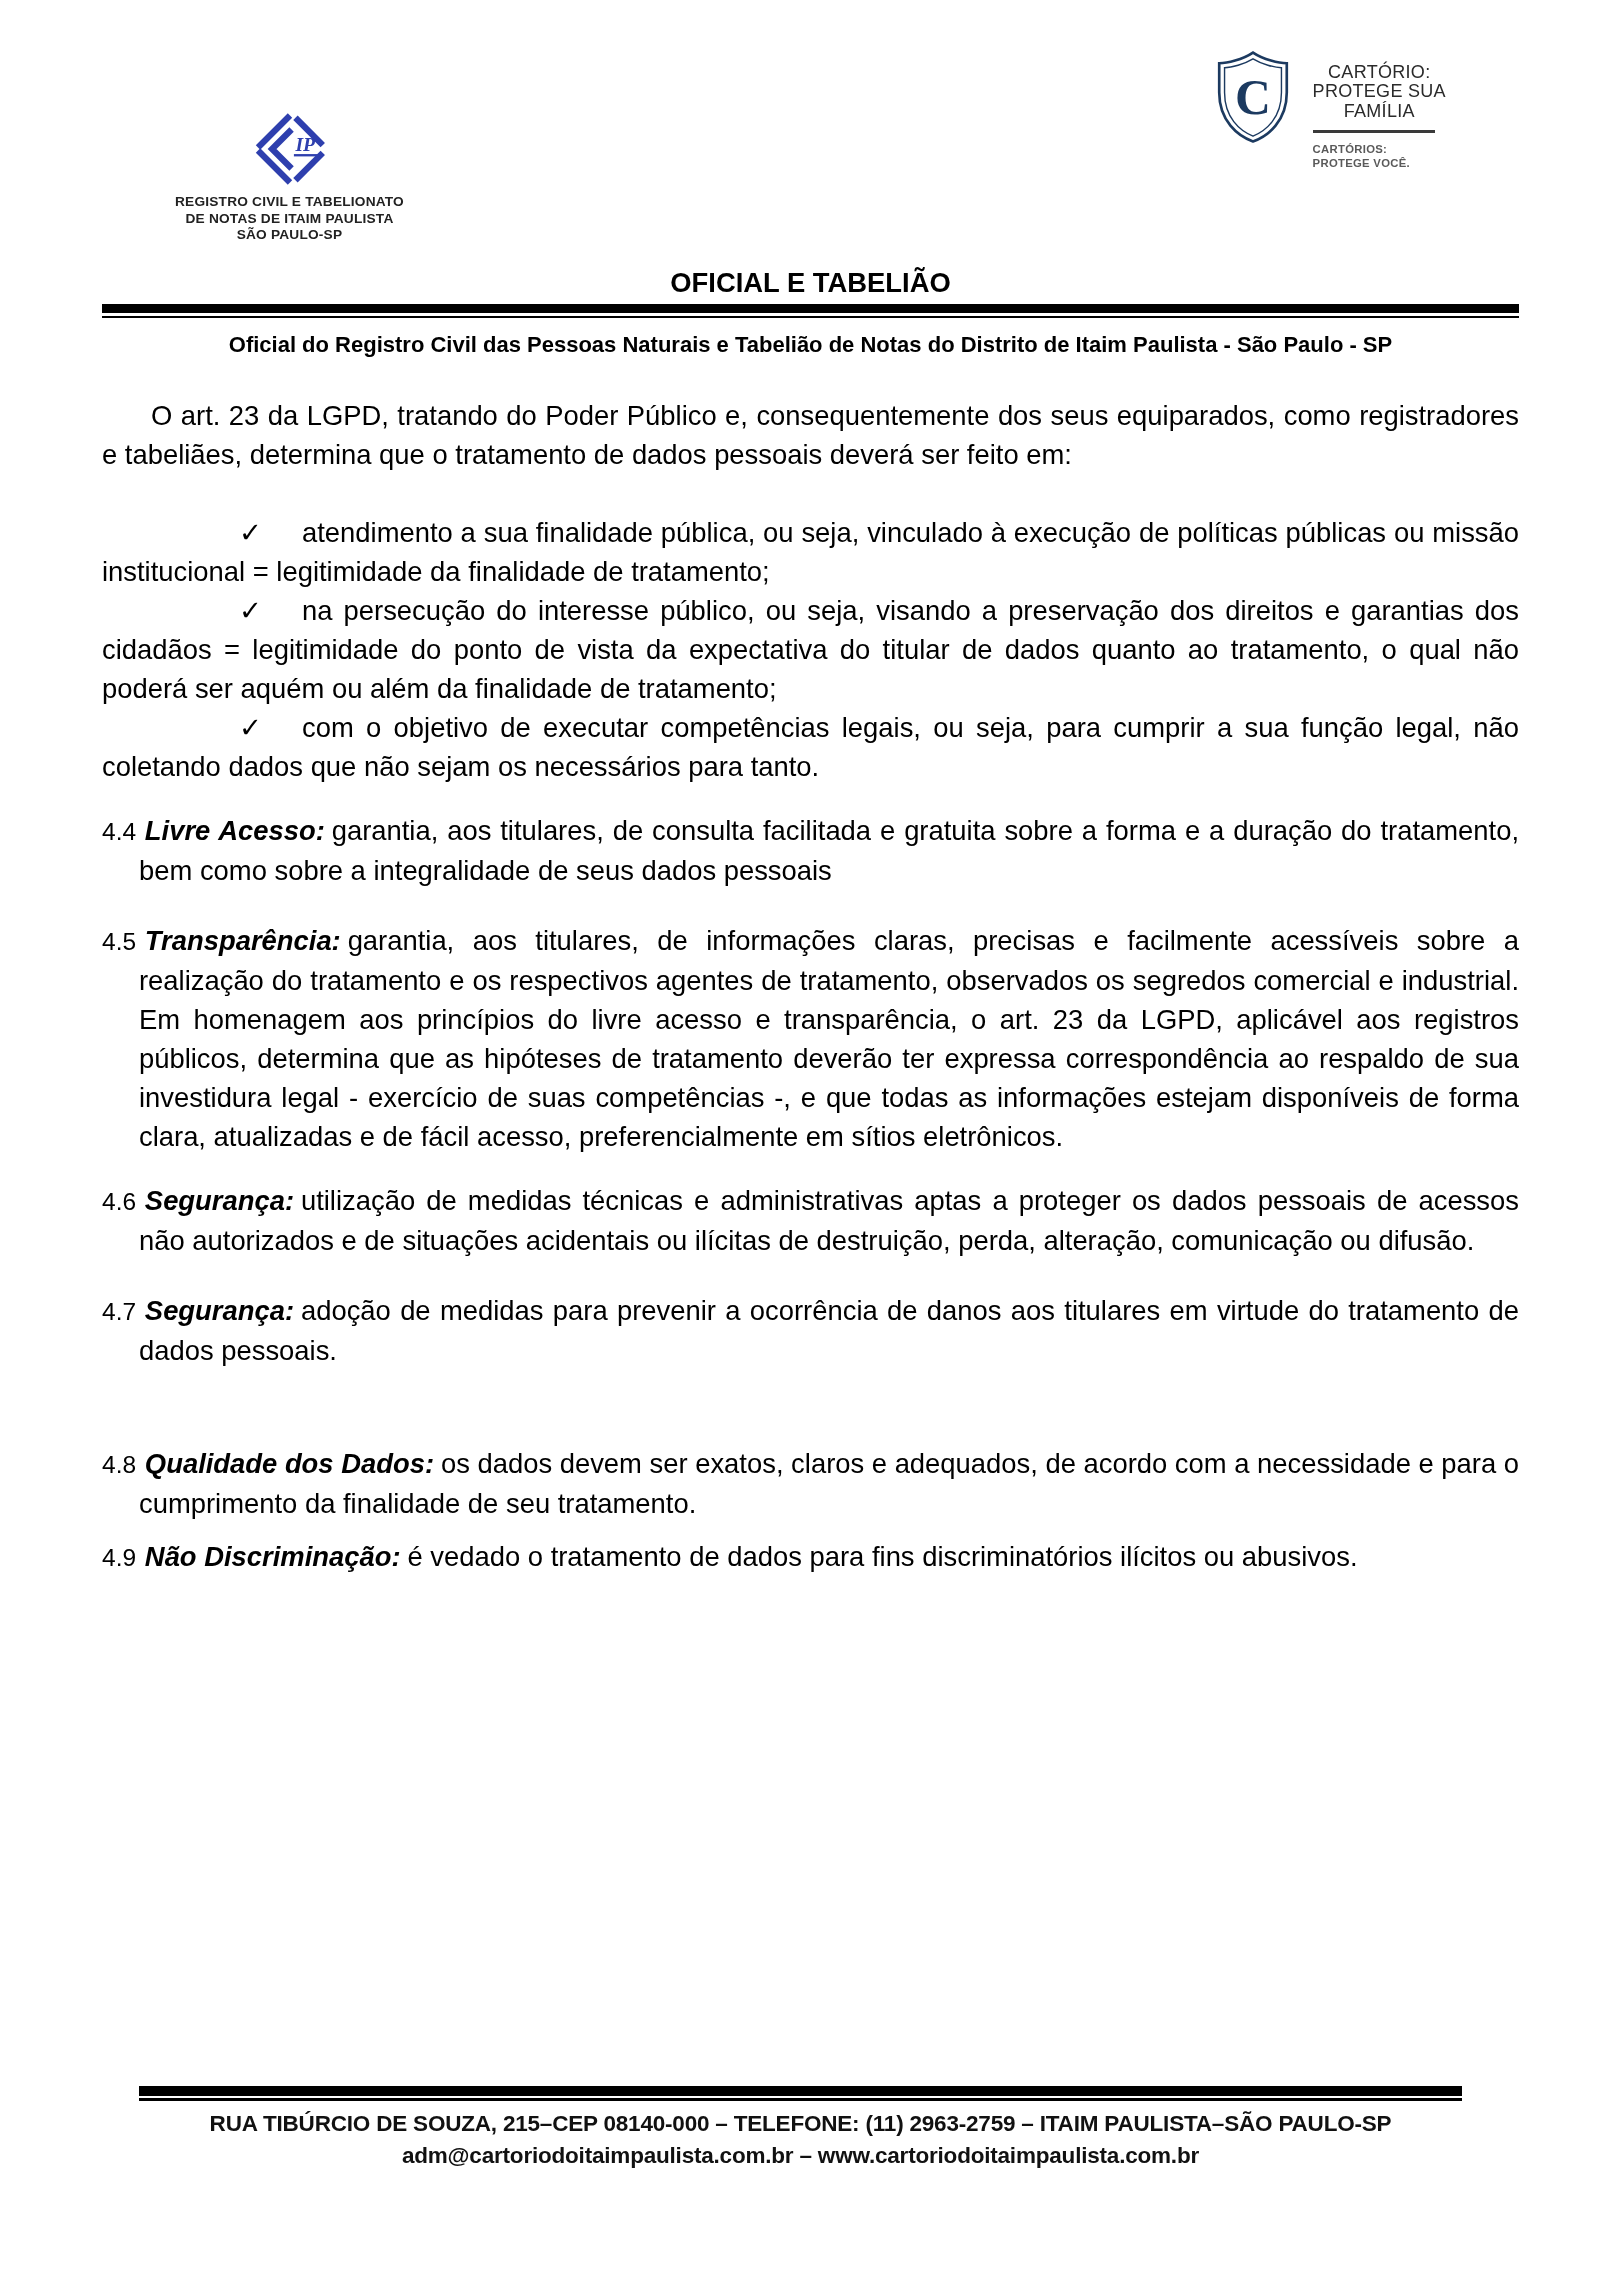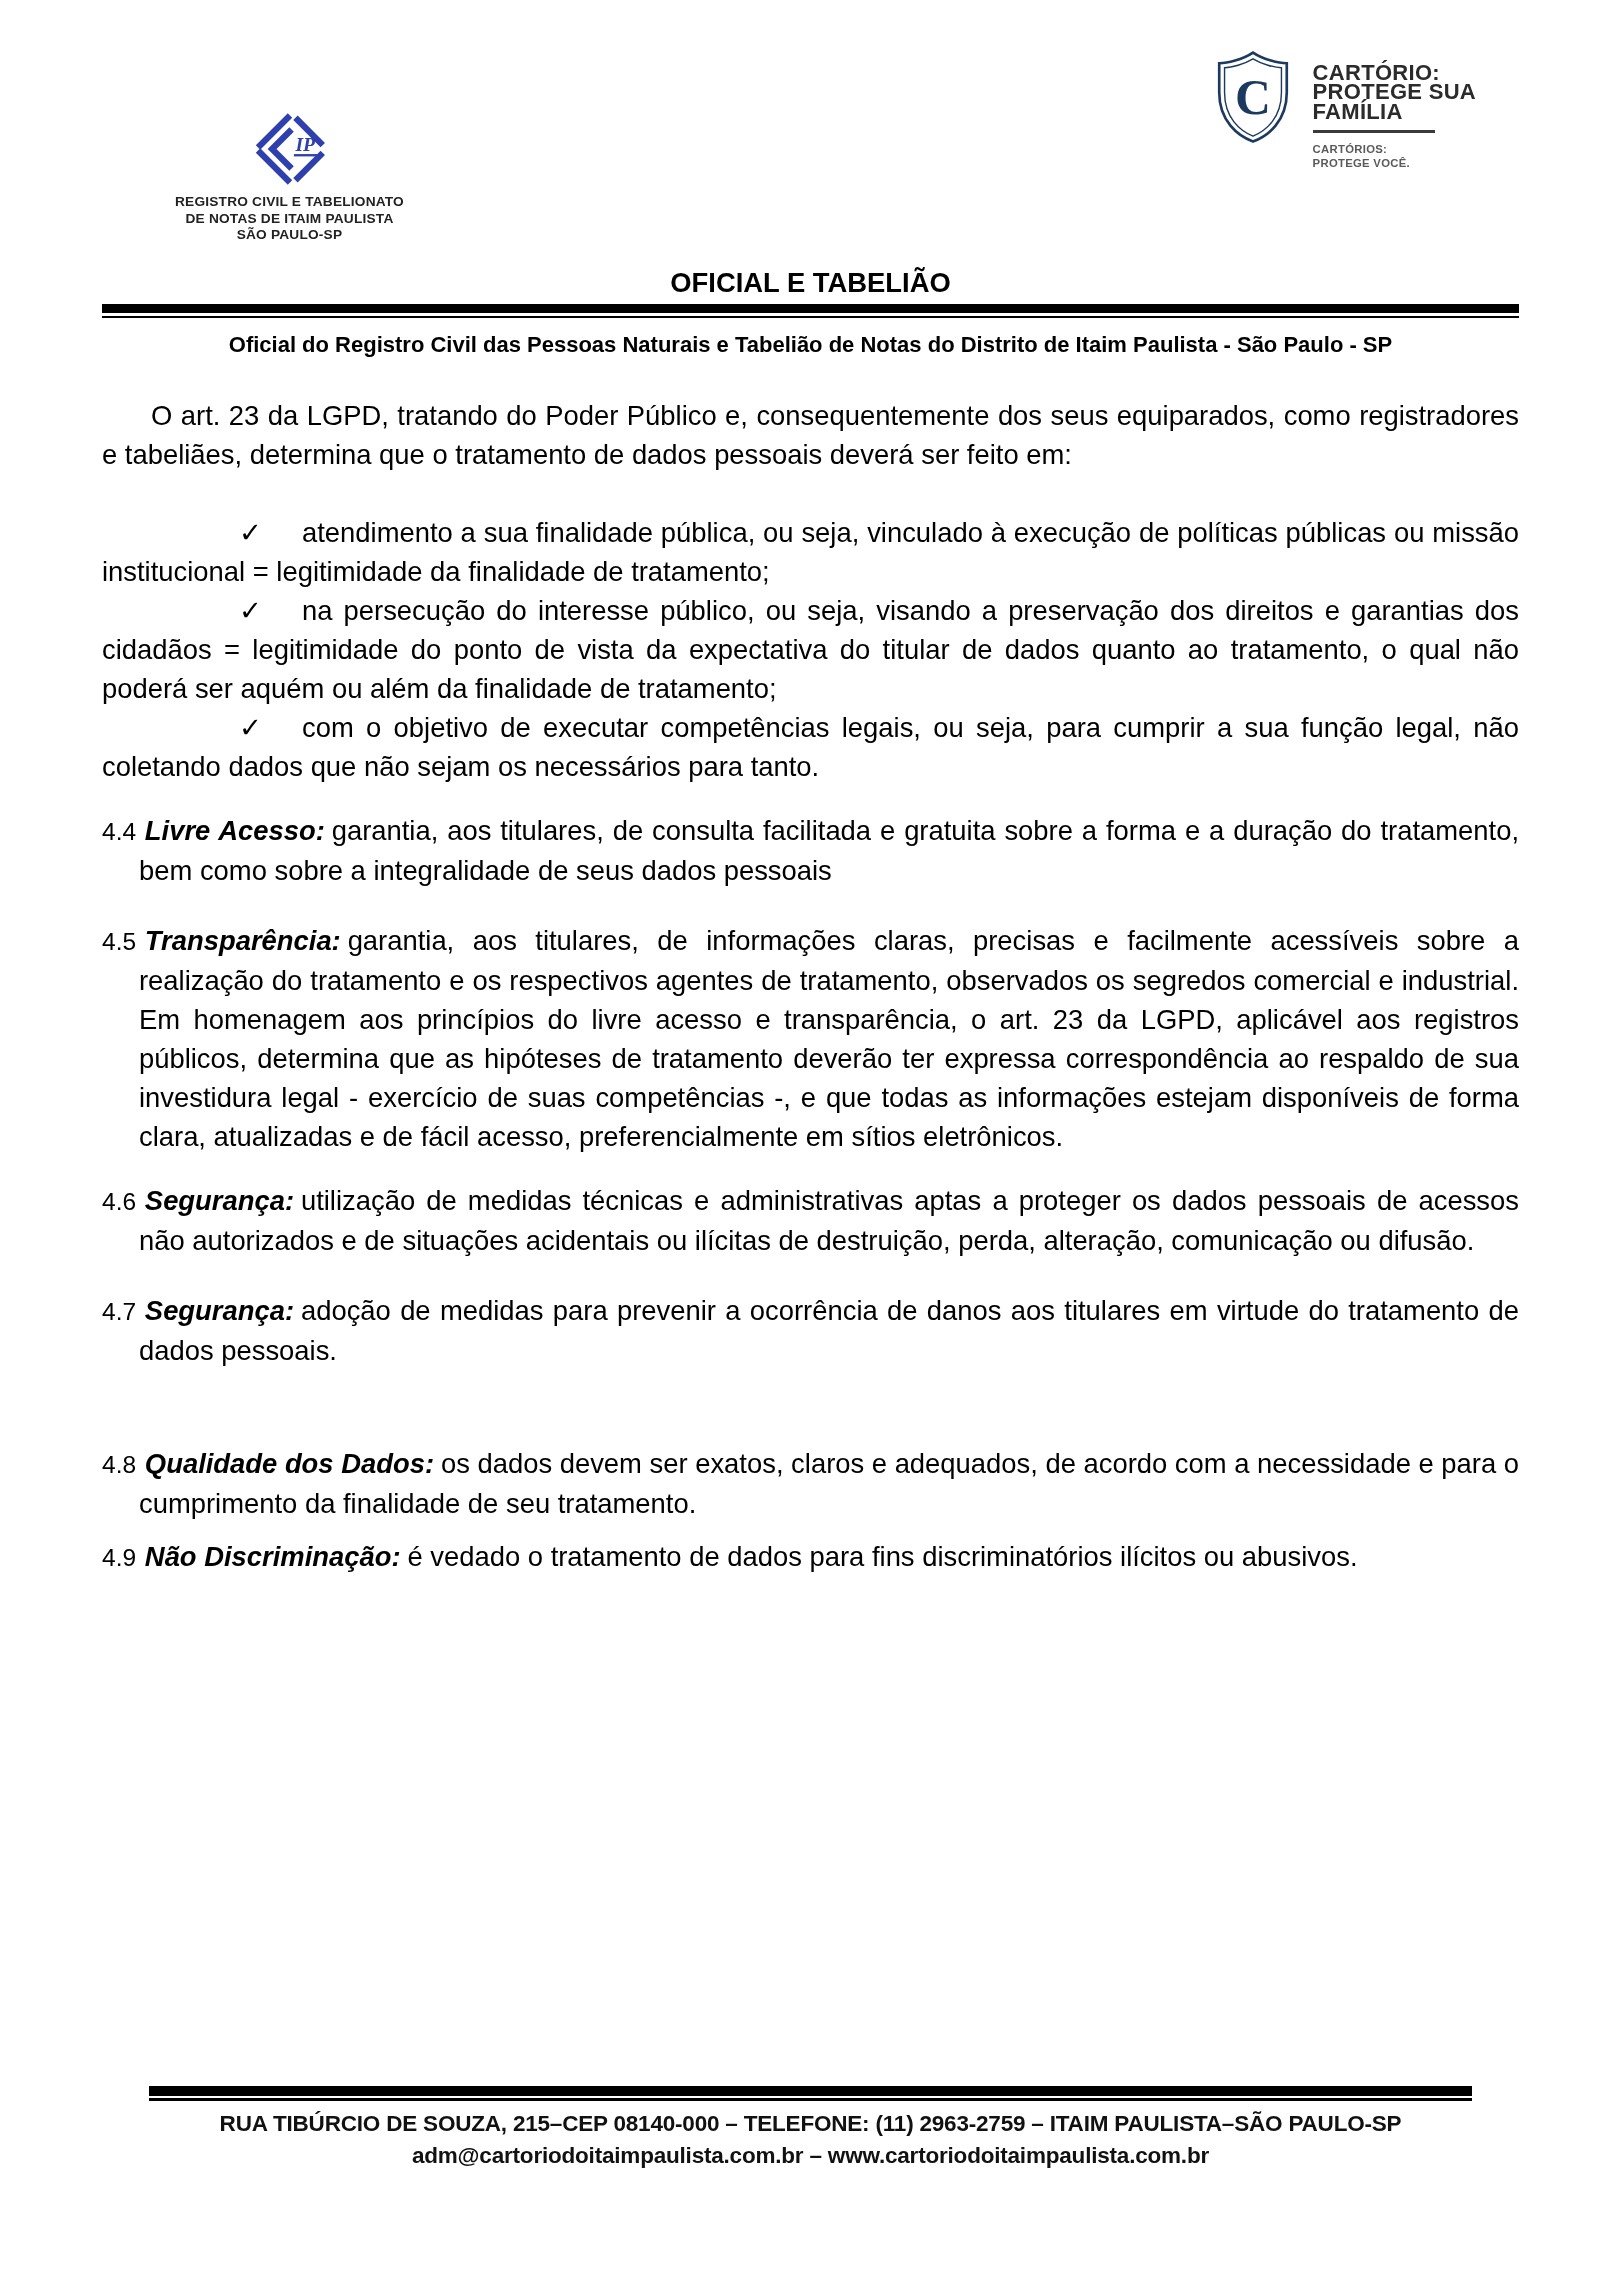--- a/index.html
+++ b/index.html
@@ -21,21 +21,21 @@
   .logo-left .lines{
     font-size:13.7px; font-weight:bold; color:#222; line-height:16.7px;
     letter-spacing:0.2px;
   }
   .logo-right{
     position:absolute; left:1213px; top:47px; display:flex; align-items:flex-start;
   }
   .logo-right .shield{ width:80px; height:100px; display:block; }
   .logo-right .rtext{ margin-left:19.6px; padding-top:15.7px; }
   .logo-right .rtitle{
-    font-size:22px; font-weight:bold; color:#2b2b2b; line-height:19.6px; letter-spacing:0.3px;
+    font-size:18px; font-weight:normal; color:#2b2b2b; line-height:19.6px; letter-spacing:0.3px;text-align:center;
   }
   .logo-right .rdivider{ width:122px; height:2.9px; background:#3a3a3a; margin:8.8px 0 9.8px 0; }
   .logo-right .rsub{
     font-size:11.3px; font-weight:bold; color:#5a5a5a; line-height:13.7px; letter-spacing:0.3px;
   }
   
   .masthead{ margin-top:267px; text-align:center; }
   .masthead h1{
     font-size:45px; font-weight:bold; line-height:47px; letter-spacing:0px;
   }
@@ -63,21 +63,21 @@
   .mt-p{ margin-top:24.5px; }
   .mt-bullets{ margin-top:39px; }
   .mt-44{ margin-top:24.5px; }
   .mt-45{ margin-top:31px; }
   .mt-46{ margin-top:25.5px; }
   .mt-47{ margin-top:31px; }
   .mt-48{ margin-top:74px; }
   .mt-49{ margin-top:14px; }
   
   .footer{
-    position:absolute; left:149px; top:2086px; width:1323px; text-align:center;
+    position:absolute; left:139px; top:2086px; width:1323px; text-align:center;
   }
   .footer .thick{ height:9.8px; background:#000; }
   .footer .gap{ height:2px; }
   .footer .thin{ height:2.9px; background:#000; }
   .footer .line1{
     margin-top:6.9px; font-size:22.5px; font-weight:bold; line-height:32px; color:#111;
     letter-spacing:-0.2px;
   }
   .footer .line2{
     font-size:22.5px; font-weight:bold; line-height:32px; color:#111; letter-spacing:-0.2px;

